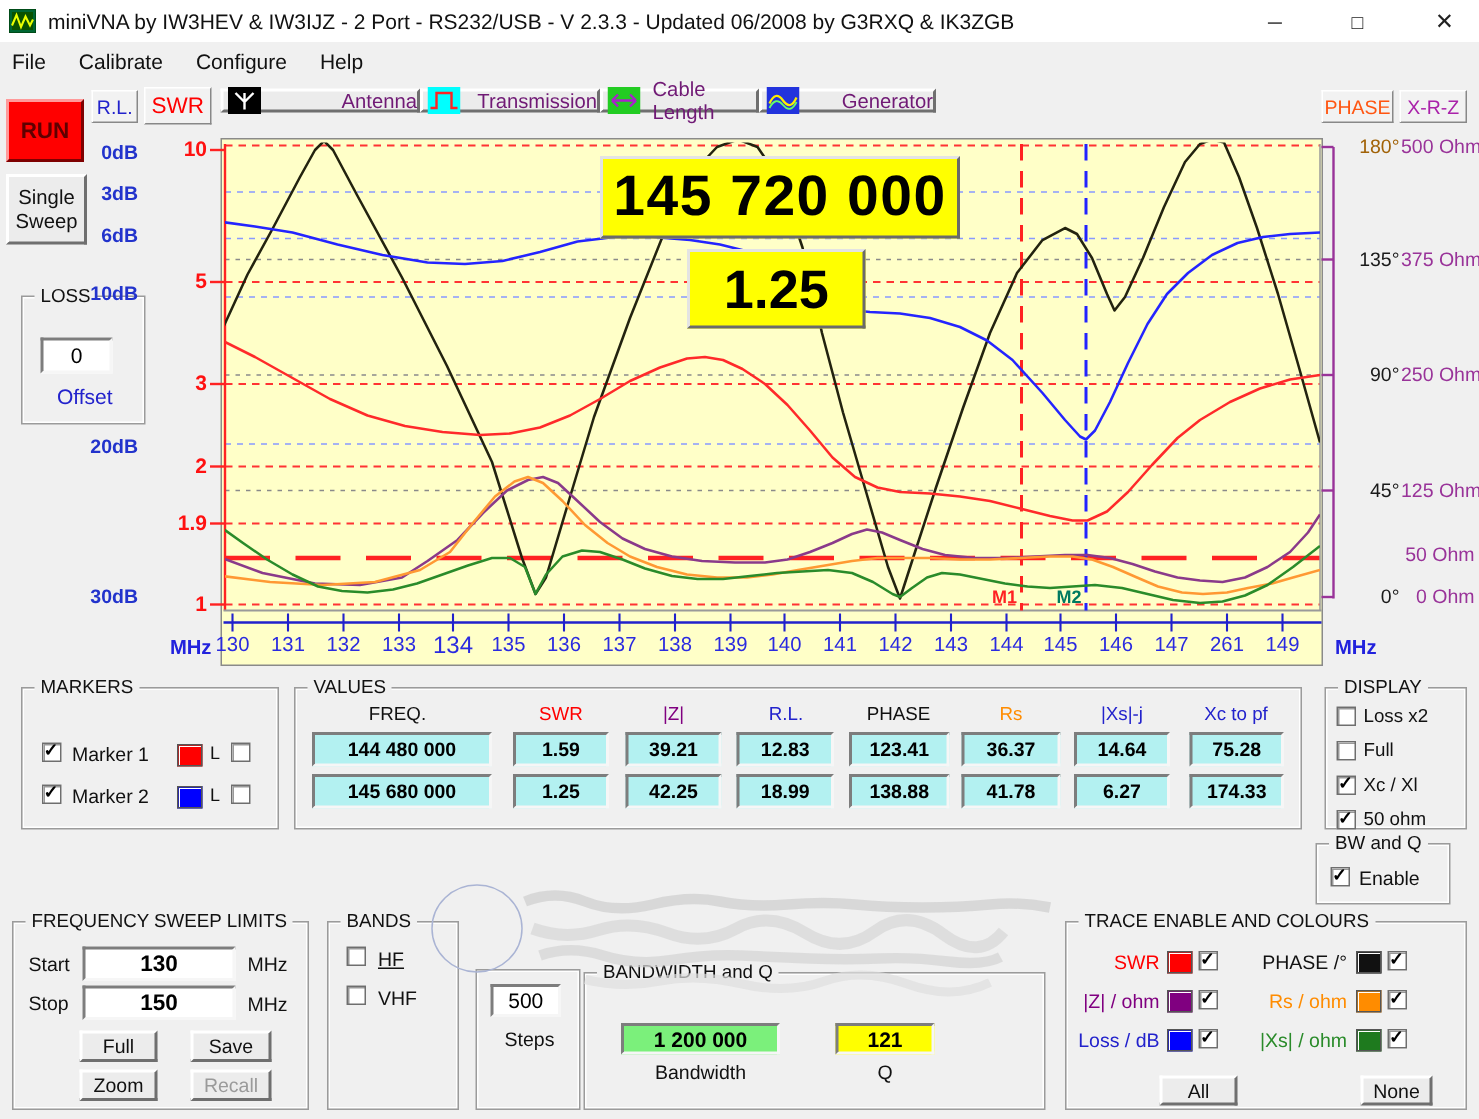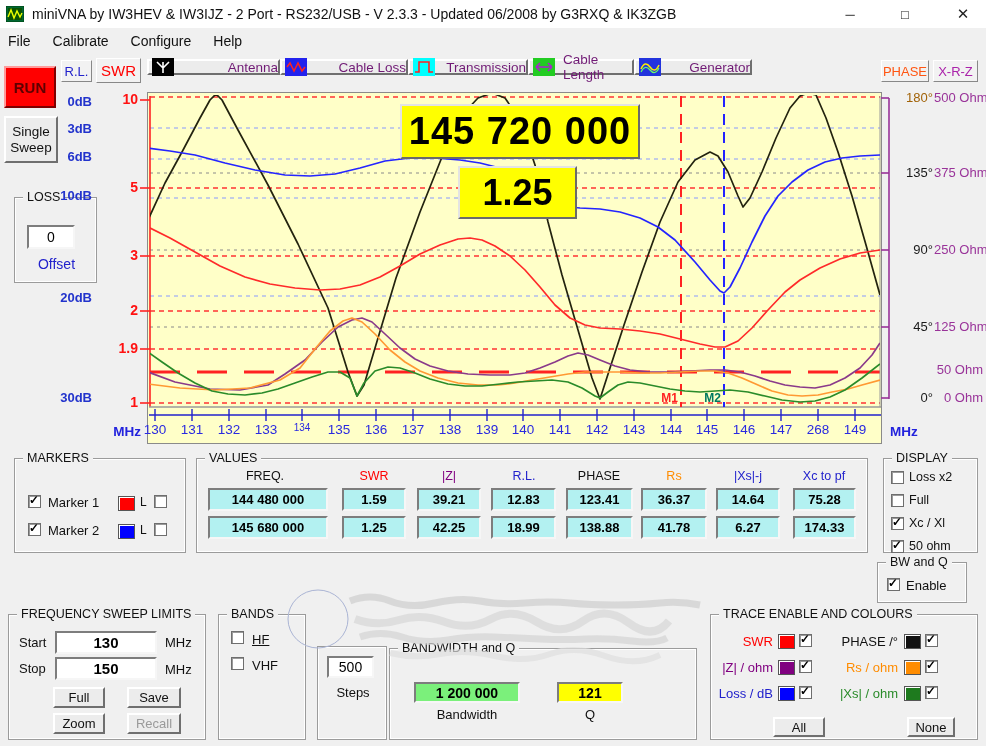--- a/index.html
+++ b/index.html
@@ -86,29 +86,20 @@
 
   <div id="tabs">
       <div class="tab" style="width: 133px;">
         <span class="ticon">
           <svg viewBox="0 0 22 18">
             <rect width="22" height="18" fill="#000"></rect>
             <path d="M11 4v11M5 4l6 6M17 4l-6 6" stroke="#fff" stroke-width="1.6" fill="none"></path>
           </svg>
         </span>
         <span>Antenna</span>
-      </div>
-      <div class="tab" style="width: 128px;">
-        <span class="ticon">
-          <svg viewBox="0 0 22 18">
-            <rect width="22" height="18" fill="#2222ee"></rect>
-            <path d="M2 9l3-4 4 8 4-8 4 8 3-4" stroke="#ff2222" stroke-width="1.6" fill="none"></path>
-          </svg>
-        </span>
-        <span>Cable Loss</span>
       </div>
       <div class="tab" style="width: 120px;">
         <span class="ticon">
           <svg viewBox="0 0 22 18">
             <rect width="22" height="18" fill="#00ffff"></rect>
             <path d="M2 14h4V4h10v10h4" stroke="#ff2222" stroke-width="1.6" fill="none"></path>
           </svg>
         </span>
         <span>Transmission</span>
       </div>
@@ -346,35 +337,35 @@
     <path d="M70,18 q20,-8 40,0 t45,2 t45,-2 t45,2 t45,0 t45,2 t45,-2 t40,2" fill="none" stroke="#d2d2d2" stroke-width="7" opacity="0.8"></path>
     <path d="M75,36 q22,8 44,1 t46,2 t46,-3 t46,3 t46,-1 t46,2 t40,-2" fill="none" stroke="#dadada" stroke-width="8" opacity="0.8"></path>
     <path d="M80,54 q20,-7 42,0 t46,3 t46,-3 t46,2 t46,0 t46,2 t35,-3" fill="none" stroke="#d6d6d6" stroke-width="7" opacity="0.75"></path>
     <path d="M110,70 q25,6 50,1 t55,2 t55,-2 t55,2 t55,-1" fill="none" stroke="#dedede" stroke-width="6" opacity="0.7"></path>
   </svg>
 
 <span class="axis-lbl" style="left: 139px; top: 422px; width: 32px; text-align: center; font-size: 13.5px; color: rgb(42, 42, 224); z-index: 4;">130</span>
     <span class="axis-lbl" style="left: 176px; top: 422px; width: 32px; text-align: center; font-size: 13.5px; color: rgb(42, 42, 224); z-index: 4;">131</span>
     <span class="axis-lbl" style="left: 213px; top: 422px; width: 32px; text-align: center; font-size: 13.5px; color: rgb(42, 42, 224); z-index: 4;">132</span>
     <span class="axis-lbl" style="left: 250px; top: 422px; width: 32px; text-align: center; font-size: 13.5px; color: rgb(42, 42, 224); z-index: 4;">133</span>
-    <span class="axis-lbl" style="left: 286px; top: 422px; width: 32px; text-align: center; font-size: 10px; color: rgb(42, 42, 224); z-index: 4;">134</span>
+    <span class="axis-lbl" style="left: 286px; top: 422px; width: 32px; text-align: center; font-size: 16px; color: rgb(42, 42, 224); z-index: 4;">134</span>
     <span class="axis-lbl" style="left: 323px; top: 422px; width: 32px; text-align: center; font-size: 13.5px; color: rgb(42, 42, 224); z-index: 4;">135</span>
     <span class="axis-lbl" style="left: 360px; top: 422px; width: 32px; text-align: center; font-size: 13.5px; color: rgb(42, 42, 224); z-index: 4;">136</span>
     <span class="axis-lbl" style="left: 397px; top: 422px; width: 32px; text-align: center; font-size: 13.5px; color: rgb(42, 42, 224); z-index: 4;">137</span>
     <span class="axis-lbl" style="left: 434px; top: 422px; width: 32px; text-align: center; font-size: 13.5px; color: rgb(42, 42, 224); z-index: 4;">138</span>
     <span class="axis-lbl" style="left: 471px; top: 422px; width: 32px; text-align: center; font-size: 13.5px; color: rgb(42, 42, 224); z-index: 4;">139</span>
     <span class="axis-lbl" style="left: 507px; top: 422px; width: 32px; text-align: center; font-size: 13.5px; color: rgb(42, 42, 224); z-index: 4;">140</span>
     <span class="axis-lbl" style="left: 544px; top: 422px; width: 32px; text-align: center; font-size: 13.5px; color: rgb(42, 42, 224); z-index: 4;">141</span>
     <span class="axis-lbl" style="left: 581px; top: 422px; width: 32px; text-align: center; font-size: 13.5px; color: rgb(42, 42, 224); z-index: 4;">142</span>
     <span class="axis-lbl" style="left: 618px; top: 422px; width: 32px; text-align: center; font-size: 13.5px; color: rgb(42, 42, 224); z-index: 4;">143</span>
     <span class="axis-lbl" style="left: 655px; top: 422px; width: 32px; text-align: center; font-size: 13.5px; color: rgb(42, 42, 224); z-index: 4;">144</span>
     <span class="axis-lbl" style="left: 691px; top: 422px; width: 32px; text-align: center; font-size: 13.5px; color: rgb(42, 42, 224); z-index: 4;">145</span>
     <span class="axis-lbl" style="left: 728px; top: 422px; width: 32px; text-align: center; font-size: 13.5px; color: rgb(42, 42, 224); z-index: 4;">146</span>
     <span class="axis-lbl" style="left: 765px; top: 422px; width: 32px; text-align: center; font-size: 13.5px; color: rgb(42, 42, 224); z-index: 4;">147</span>
-    <span class="axis-lbl" style="left: 802px; top: 422px; width: 32px; text-align: center; font-size: 13.5px; color: rgb(42, 42, 224); z-index: 4;">268</span>
+    <span class="axis-lbl" style="left: 802px; top: 422px; width: 32px; text-align: center; font-size: 13.5px; color: rgb(42, 42, 224); z-index: 4;">261</span>
     <span class="axis-lbl" style="left: 839px; top: 422px; width: 32px; text-align: center; font-size: 13.5px; color: rgb(42, 42, 224); z-index: 4;">149</span>
     <span class="axis-lbl" style="left: 104px; top: 91px; width: 34px; text-align: right; font-size: 14px; font-weight: bold; color: rgb(255, 17, 17);">10</span>
     <span class="axis-lbl" style="left: 104px; top: 179px; width: 34px; text-align: right; font-size: 14px; font-weight: bold; color: rgb(255, 17, 17);">5</span>
     <span class="axis-lbl" style="left: 104px; top: 247px; width: 34px; text-align: right; font-size: 14px; font-weight: bold; color: rgb(255, 17, 17);">3</span>
     <span class="axis-lbl" style="left: 104px; top: 302px; width: 34px; text-align: right; font-size: 14px; font-weight: bold; color: rgb(255, 17, 17);">2</span>
     <span class="axis-lbl" style="left: 104px; top: 340px; width: 34px; text-align: right; font-size: 14px; font-weight: bold; color: rgb(255, 17, 17);">1.9</span>
     <span class="axis-lbl" style="left: 104px; top: 394px; width: 34px; text-align: right; font-size: 14px; font-weight: bold; color: rgb(255, 17, 17);">1</span>
     <span class="axis-lbl" style="left: 40px; top: 94px; width: 52px; text-align: right; font-size: 13px; font-weight: bold; color: rgb(34, 51, 204);">0dB</span>
     <span class="axis-lbl" style="left: 40px; top: 121px; width: 52px; text-align: right; font-size: 13px; font-weight: bold; color: rgb(34, 51, 204);">3dB</span>
     <span class="axis-lbl" style="left: 40px; top: 149px; width: 52px; text-align: right; font-size: 13px; font-weight: bold; color: rgb(34, 51, 204);">6dB</span>

